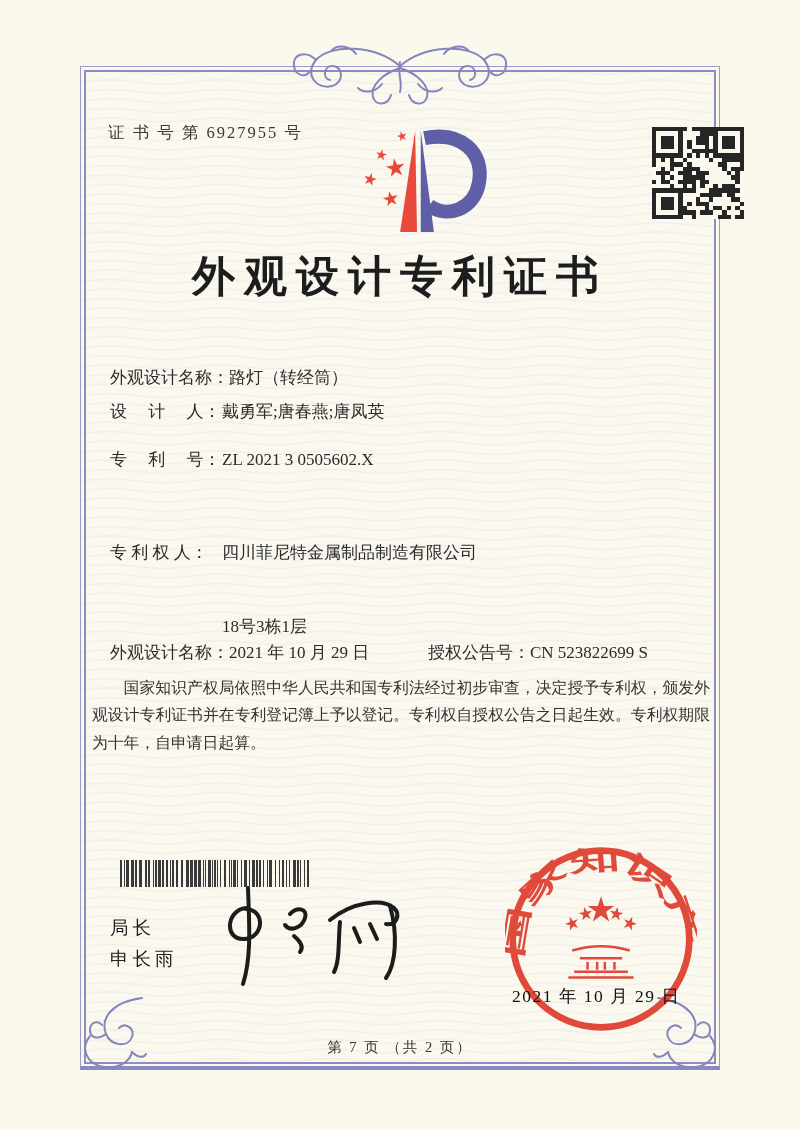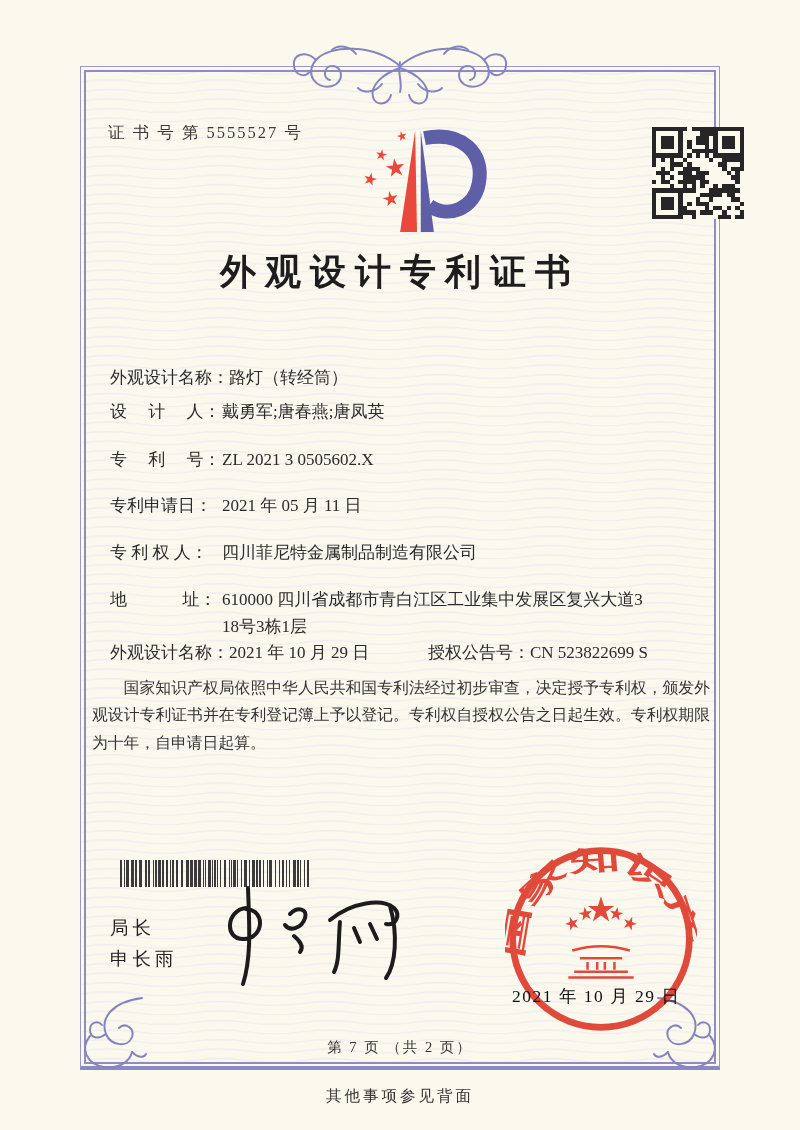--- a/index.html
+++ b/index.html
@@ -15,21 +15,21 @@
   .frame-inner{
     position:absolute;left:3px;top:3px;right:3px;bottom:2px;
     border:2.5px solid #8d8dc0;
   }
   .waves{position:absolute;left:82px;top:68px;width:634px;height:995px;opacity:.6;}
   .cert-no{position:absolute;left:108px;top:122px;font-size:16.5px;letter-spacing:2px;color:#3a3a3a;}
   .logo{position:absolute;left:342px;top:108px;width:150px;height:140px;}
   .qr{position:absolute;left:652px;top:127px;display:grid;grid-template-columns:repeat(21,4.4px);grid-auto-rows:4.4px;background:#fbf8ee;}
   .qr div{width:4.4px;height:4.4px;}
   .title{position:absolute;left:0;top:248px;width:800px;text-align:center;
-    font-size:36px;font-weight:700;letter-spacing:9px;color:#1d1d1d;}
+    font-size:43px;font-weight:700;letter-spacing:9px;color:#1d1d1d;}
   .field-row{position:absolute;left:110px;font-size:17px;white-space:nowrap;color:#2b2b2b;}
   .field-row .lbl{display:inline-block;min-width:112px;}
   .addr-line2{position:absolute;left:222px;font-size:17px;color:#2b2b2b;}
   .grant-right{position:absolute;left:428px;font-size:17px;white-space:nowrap;color:#2b2b2b;}
   .body-text{position:absolute;left:92px;top:674px;width:618px;font-size:15.8px;
     line-height:1.74;color:#333;text-align:justify;}
   .body-text p{margin:0;text-indent:2em;}
   .barcode{position:absolute;left:120px;top:860px;height:27px;display:flex;align-items:stretch;}
   .barcode div{height:100%;}
   .signer{position:absolute;left:110px;font-size:18.5px;letter-spacing:4px;color:#222;}
@@ -91,21 +91,21 @@
   </svg>
   <svg class="corner br" viewBox="0 0 72 80" xmlns="http://www.w3.org/2000/svg">
     <g stroke="#8585bd" stroke-width="2" fill="none" stroke-linecap="round">
       <path d="M66,6 C36,10 24,26 30,42 C35,54 52,56 56,45 C59,36 49,30 43,36"></path>
       <path d="M14,44 C4,56 10,72 28,75 C42,77 54,70 56,60"></path>
       <path d="M30,42 C22,48 14,46 14,38 C14,30 22,28 26,33"></path>
       <path d="M56,60 C62,66 68,66 70,62"></path>
     </g>
   </svg>
 
-  <div class="cert-no">证 书 号 第 5555527 号</div>
+  <div class="cert-no">证 书 号 第 6927955 号</div>
 
   <svg class="logo" viewBox="0 0 160 145" xmlns="http://www.w3.org/2000/svg">
     <defs>
       <polygon id="star5" points="0,-10 2.25,-3.09 9.51,-3.09 3.63,1.18 5.88,8.09 0,3.82 -5.88,8.09 -3.63,1.18 -9.51,-3.09 -2.25,-3.09"></polygon>
     </defs>
 
     <polygon points="84,22 98,130 84,130" fill="#5f5fa8"></polygon>
     <path d="M88,30 C128,22 152,46 146,78 C141,106 112,116 93,102" fill="none" stroke="#5f5fa8" stroke-width="15"></path>
 
     <polygon points="78,22 80,130 62,130" fill="#e8493c"></polygon>
@@ -567,28 +567,22 @@
 
   <div class="field-row" style="top:366px">
     <span class="lbl">外观设计名称：</span><span>路灯（转经筒）</span>
   </div>
   <div class="field-row" style="top:400px">
     <span class="lbl">设　 计　 人：</span><span>戴勇军;唐春燕;唐凤英</span>
   </div>
   <div class="field-row" style="top:448px">
     <span class="lbl">专　 利　 号：</span><span>ZL 2021 3 0505602.X</span>
   </div>
-  <div class="field-row" style="top:494px">
-    <span class="lbl">专利申请日：</span><span>2021 年 05 月 11 日</span>
-  </div>
   <div class="field-row" style="top:541px">
     <span class="lbl">专 利 权 人：</span><span>四川菲尼特金属制品制造有限公司</span>
-  </div>
-  <div class="field-row" style="top:588px">
-    <span class="lbl">地　　　 址：</span><span>610000 四川省成都市青白江区工业集中发展区复兴大道3</span>
   </div>
   <div class="addr-line2" style="top:615px">18号3栋1层</div>
 
   <div class="field-row" style="top:641px">
     <span class="lbl">外观设计名称：</span><span>2021 年 10 月 29 日</span>
   </div>
   <div class="grant-right" style="top:641px">
     <span>授权公告号：</span><span>CN 523822699 S</span>
   </div>
 
@@ -688,15 +682,14 @@
       <path d="M70,112 Q100,103 130,112"></path>
       <path d="M78,120 L122,120"></path>
       <path d="M86,124 L86,132 M96,124 L96,132 M104,124 L104,132 M114,124 L114,132"></path>
       <path d="M72,134 L128,134"></path>
       <path d="M66,140 L134,140"></path>
     </g>
   </svg>
   <div class="seal-date">2021 年 10 月 29 日</div>
 
   <div class="page-info">第 7 页 （共 2 页）</div>
-  <div class="back-note">其他事项参见背面</div>
 
 </div>
 
 </body></html>

